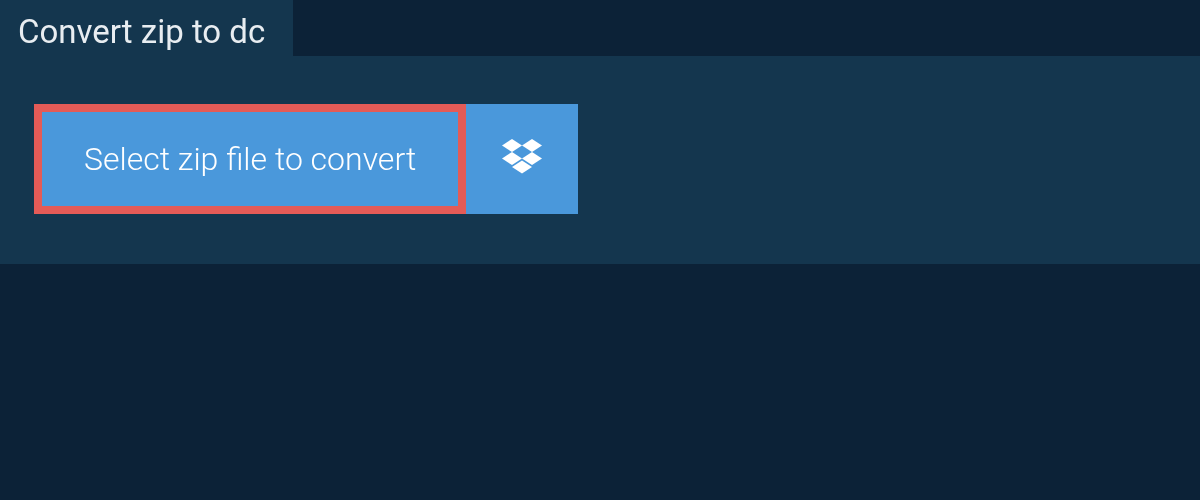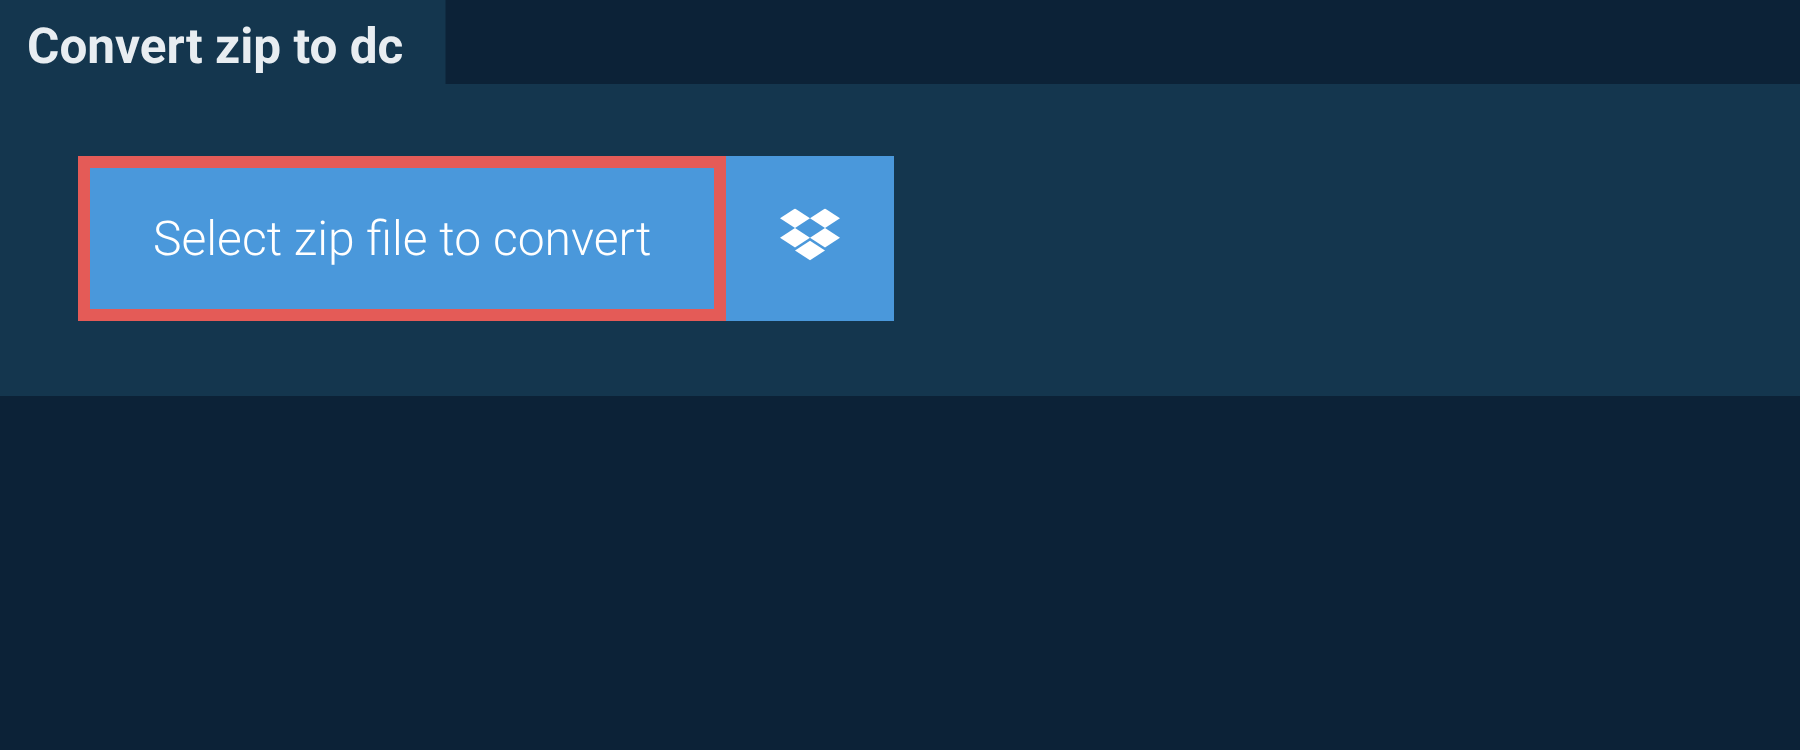--- a/index.html
+++ b/index.html
@@ -18,27 +18,27 @@
       background: #14364e;
       padding-bottom: 50px;
     }
     .tab {
       position: absolute;
       top: -56px;
       left: 0;
       background: #14364e;
       color: #e8edf1;
       font-size: 33px;
-      font-weight: 700;
+      font-weight: 400;
       padding: 12px 28px 12px 18px;
       line-height: 1.2;
     }
     .button-row {
       display: flex;
-      padding: 48px 0 0 52px;
+      padding: 48px 0 0 34px;
     }
     .select-button {
       background: #4a98db;
       color: #ffffff;
       border: 8px solid #e45b57;
       font-size: 32px;
       font-weight: 300;
       padding: 28px 42px;
       cursor: pointer;
       font-family: inherit;

